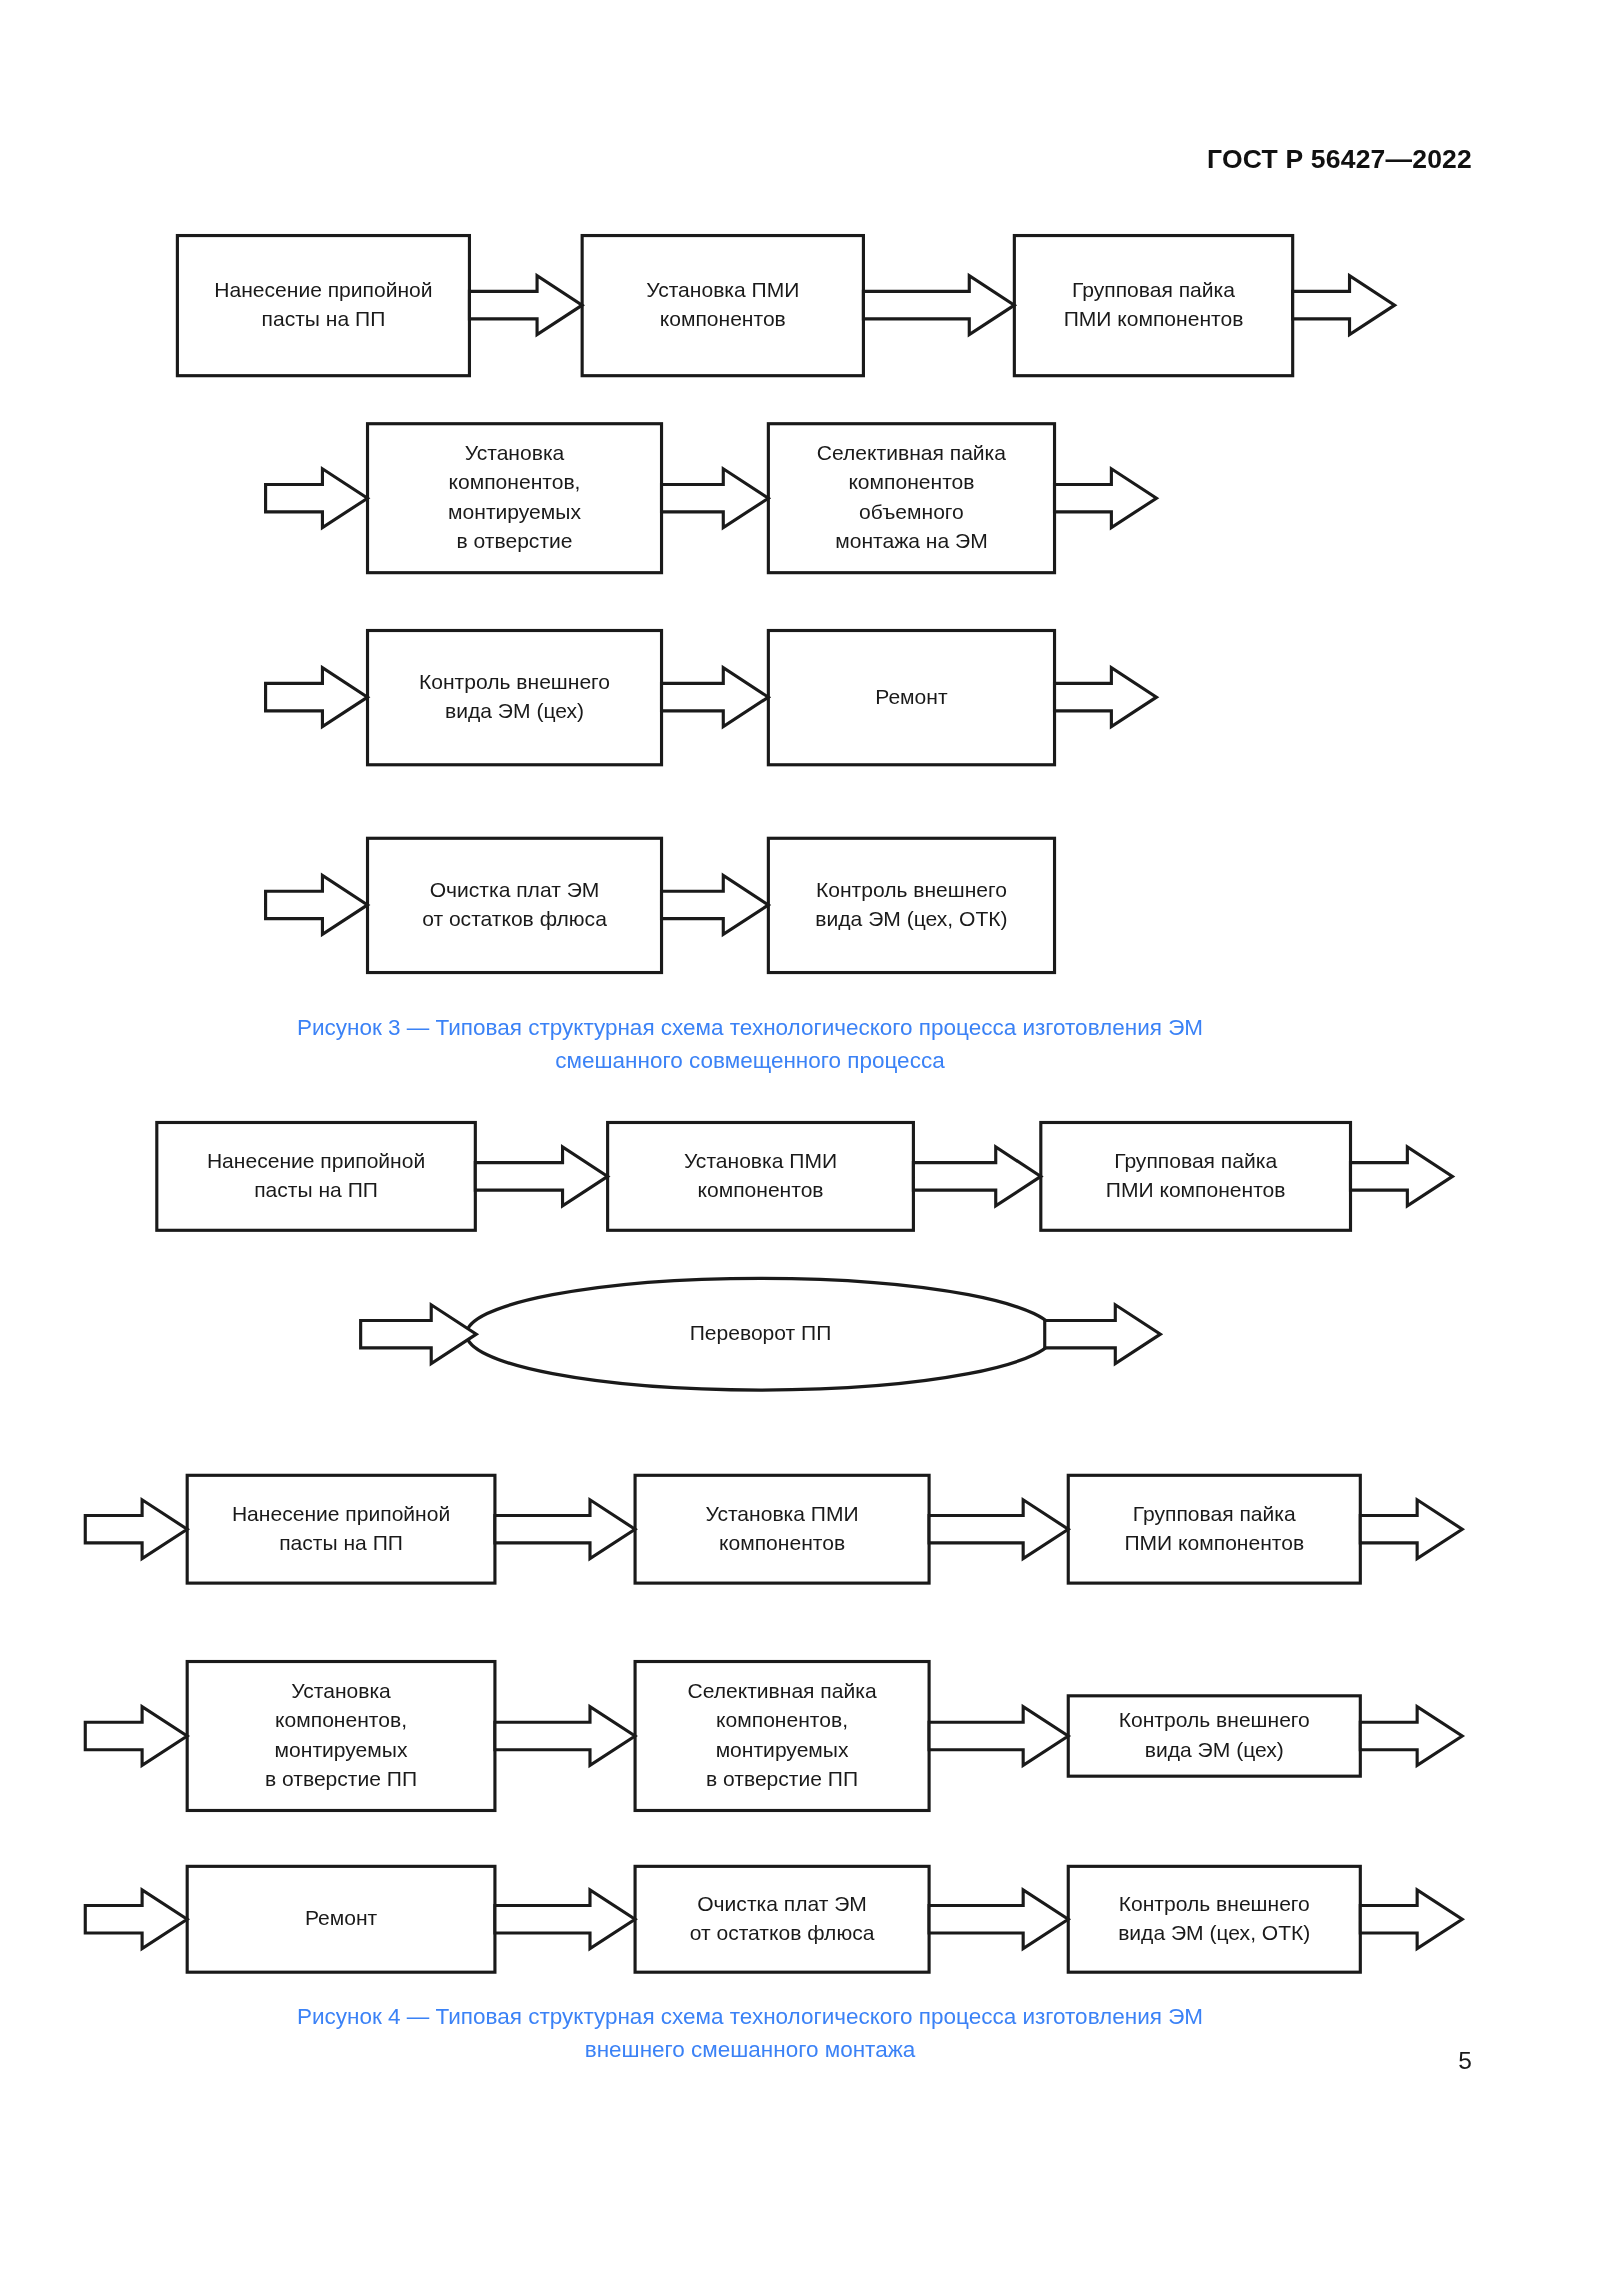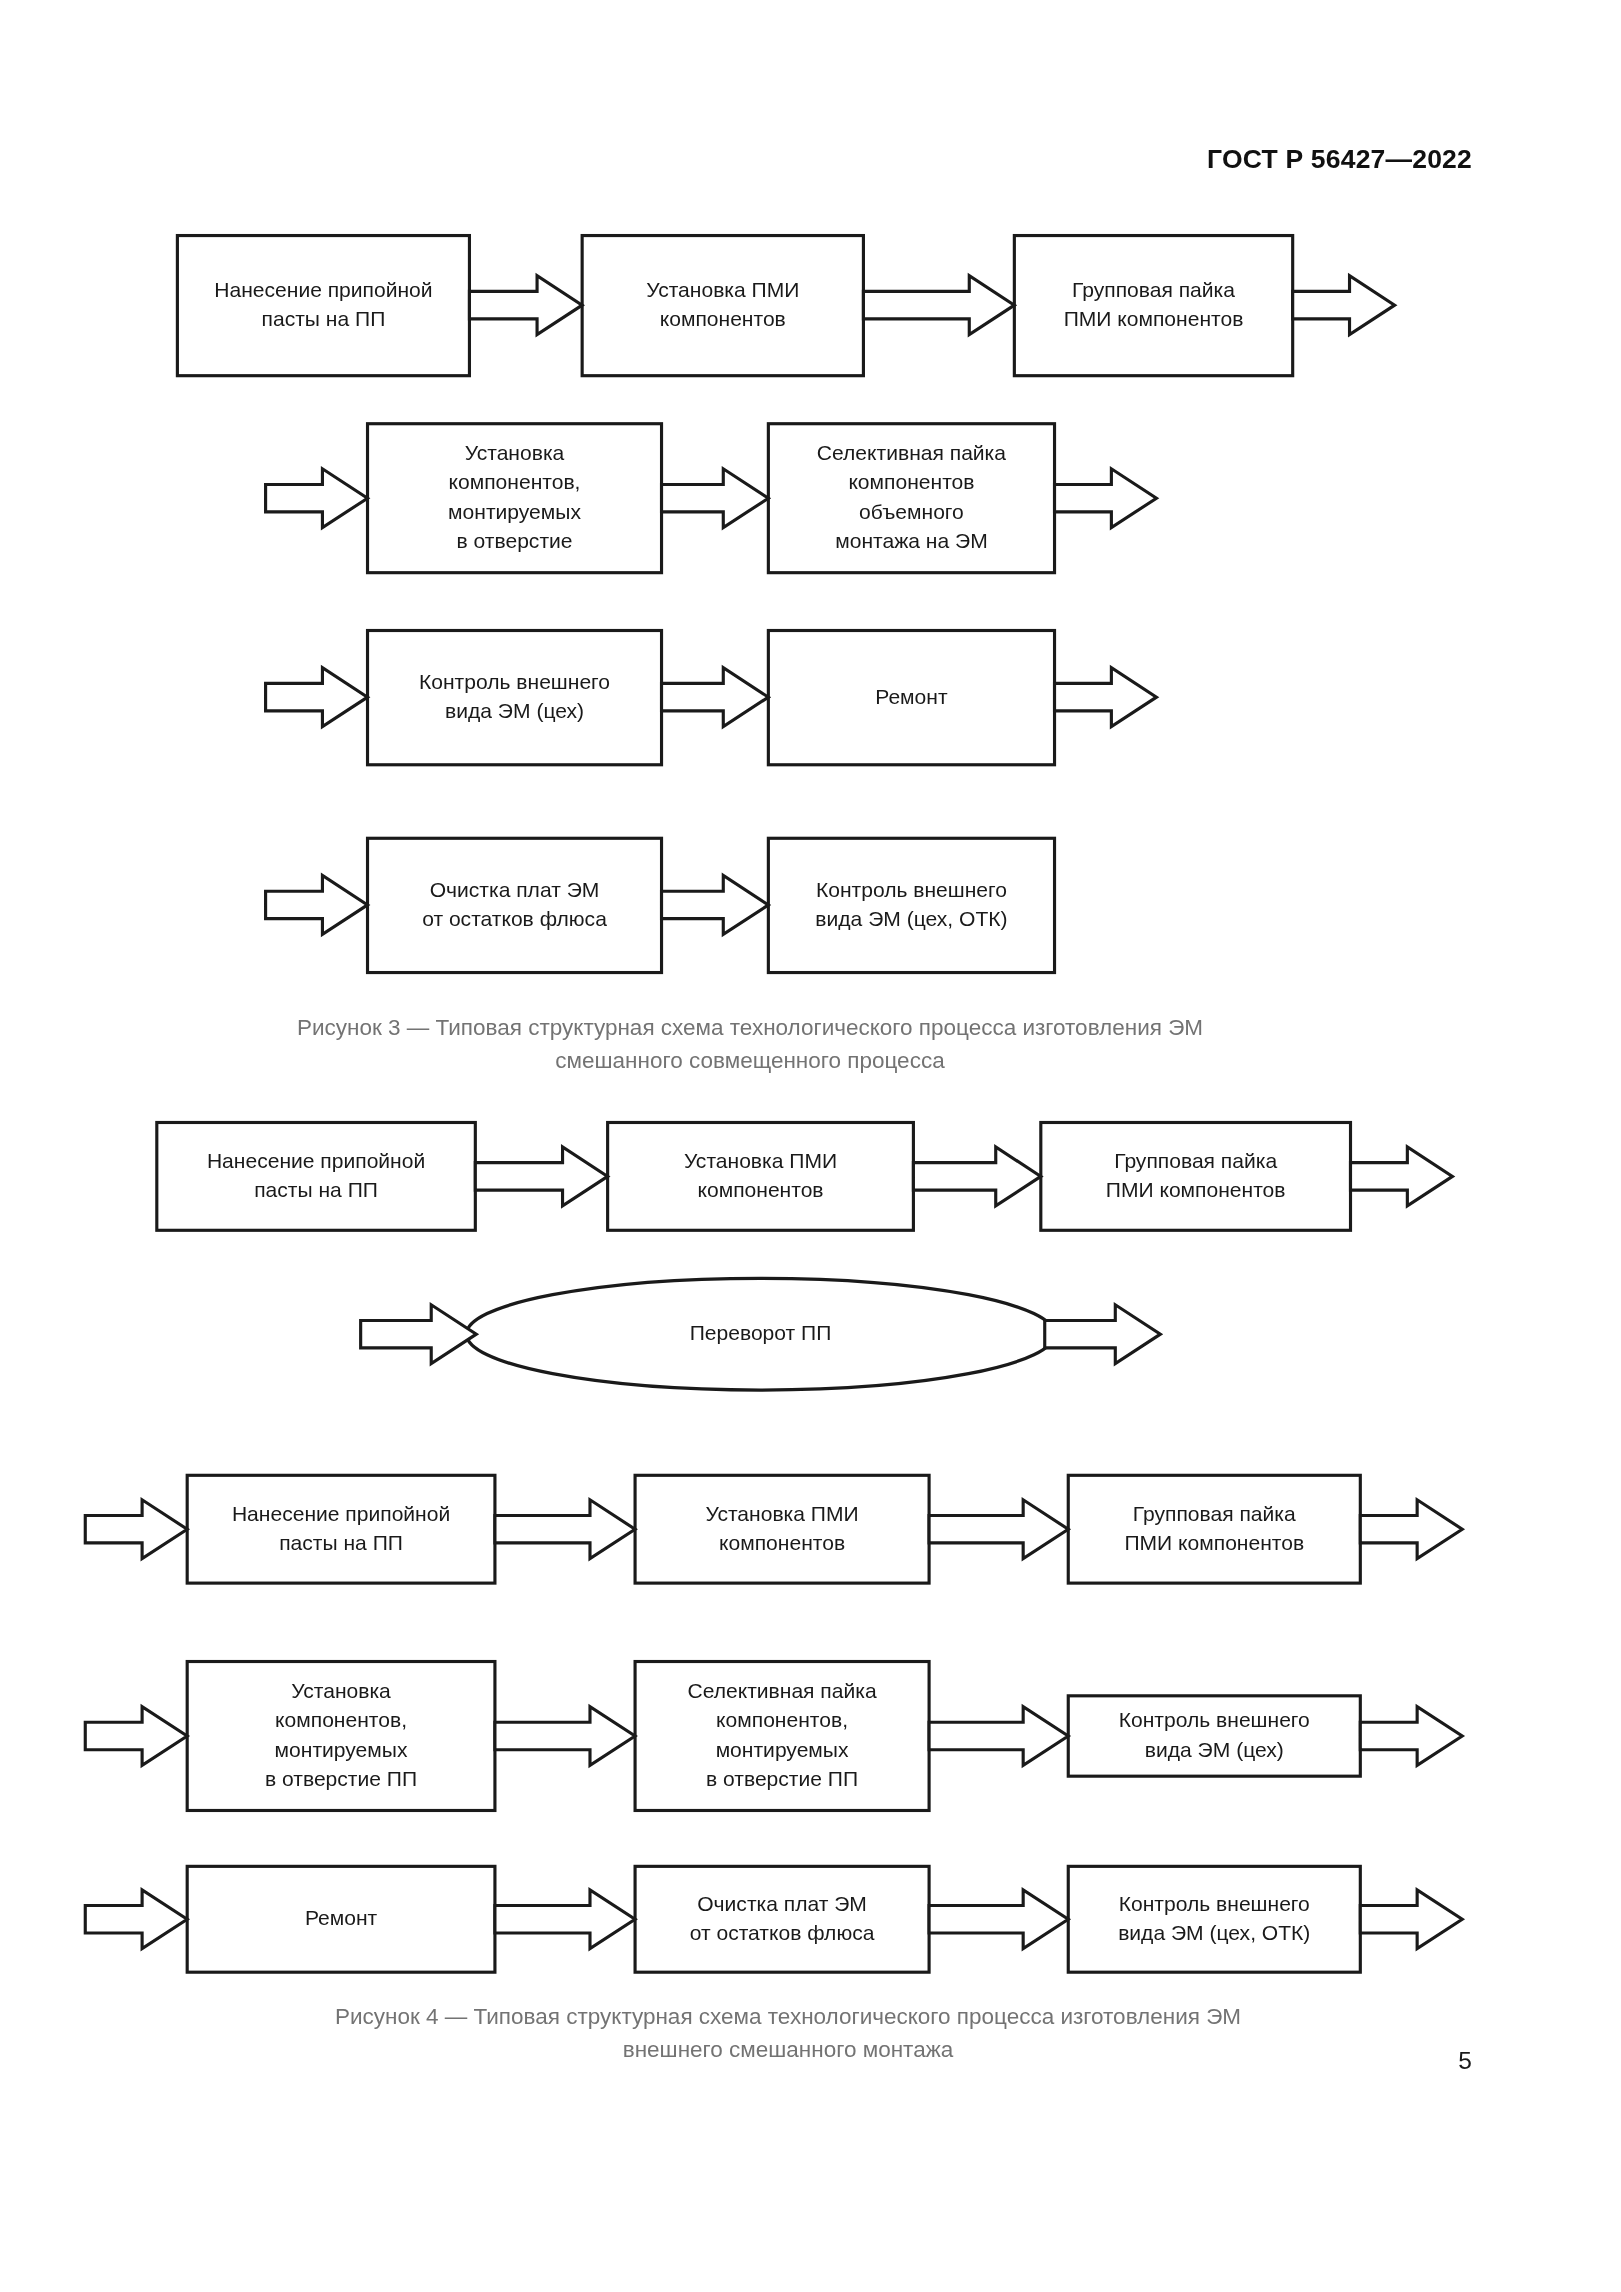--- a/index.html
+++ b/index.html
@@ -39,24 +39,24 @@
     font-size: 24.5px;
     color: #1a1a1a;
   }
   .fig-caption {
     position: absolute;
     left: 0;
     width: 1500px;
     text-align: center;
     font-size: 22.5px;
     line-height: 33px;
-    color: #737373;
+    color: #3b82f6;
   }
   #cap3 { top: 1011px; }
-  #cap4 { top: 2000px; padding-left: 38px; }
+  #cap4 { top: 2000px; }
 
   svg.diagram {
     position: absolute;
     left: 0;
     top: 0;
     width: 1621px;
     height: 2293px;
     overflow: visible;
   }
   .bx {

